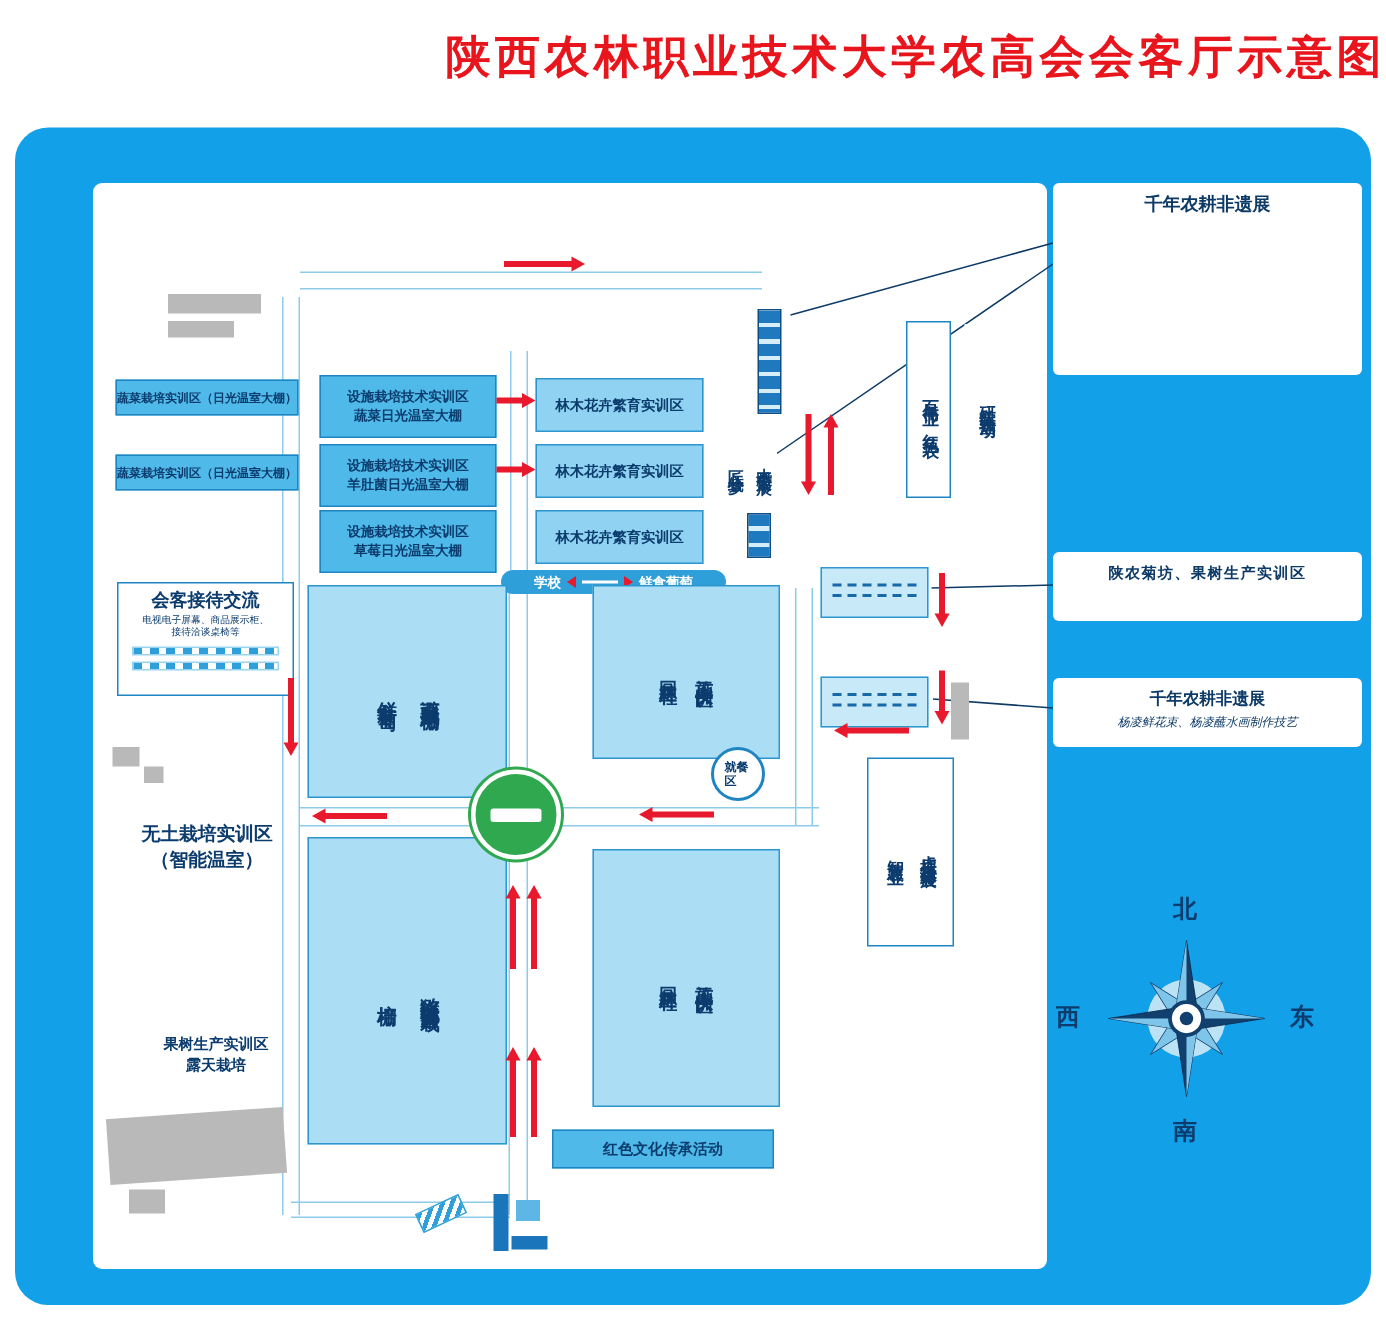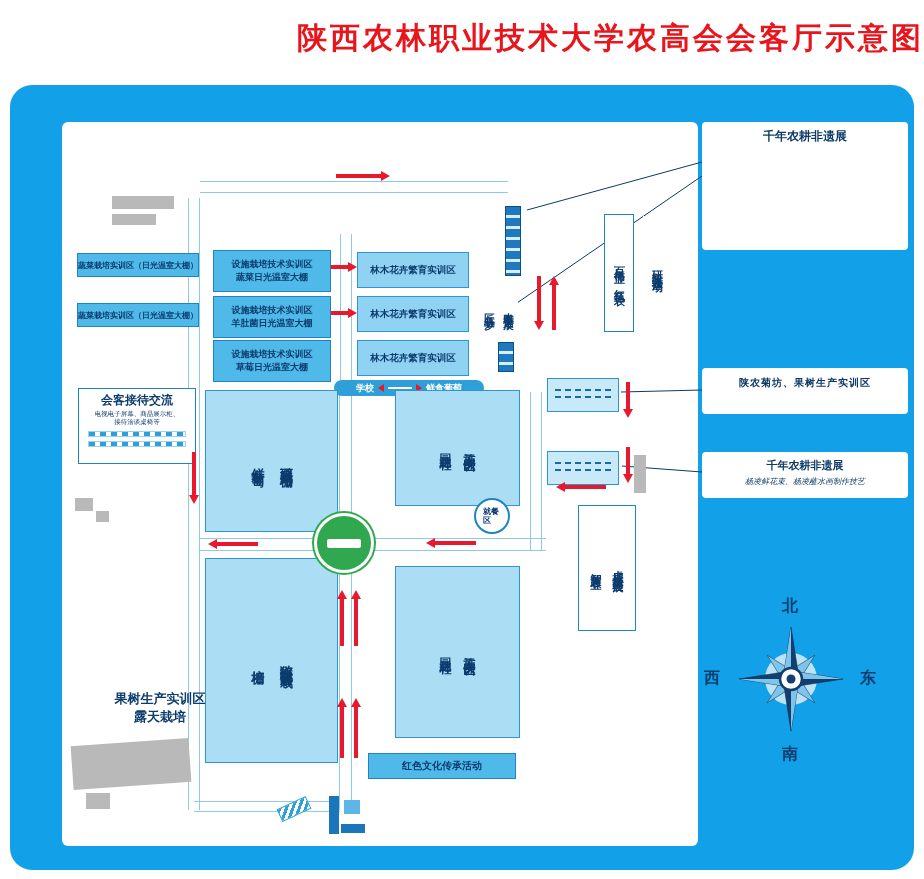--- a/index.html
+++ b/index.html
@@ -208,21 +208,23 @@
   <div class="wave" style="left:547px;top:451px;width:72px;height:34px">
     <div class="wl"></div>
     <div class="wl"></div>
   </div>
 
   <div class="mbox box-white" style="left:578px;top:505px;width:58px;height:126px;font-size:11px">
     <span class="vt" style="line-height:2">虚拟仿真体验展
 智慧农业</span>
   </div>
 
-  <div class="txt-label" style="left:100px;top:690px;width:120px;font-size:13px">果树生产实训区
+  <div class="txt-label" style="left:80px;top:548px;width:116px;font-size:12.5px">无土栽培实训区
+（智能温室）</div>
+  <div class="txt-label" style="left:84px;top:690px;width:120px;font-size:10px">果树生产实训区
 露天栽培</div>
 
   <div class="no-entry" style="left:314px;top:513px"></div>
 
   <div class="arrow r" style="left:336px;top:170px;width:54px"></div>
   <div class="arrow r" style="left:331px;top:261px;width:26px"></div>
   <div class="arrow r" style="left:331px;top:307px;width:26px"></div>
   <div class="arrow d" style="left:533px;top:276px;height:54px"></div>
   <div class="arrow u" style="left:548px;top:276px;height:54px"></div>
   <div class="arrow d" style="left:622px;top:382px;height:36px"></div>

